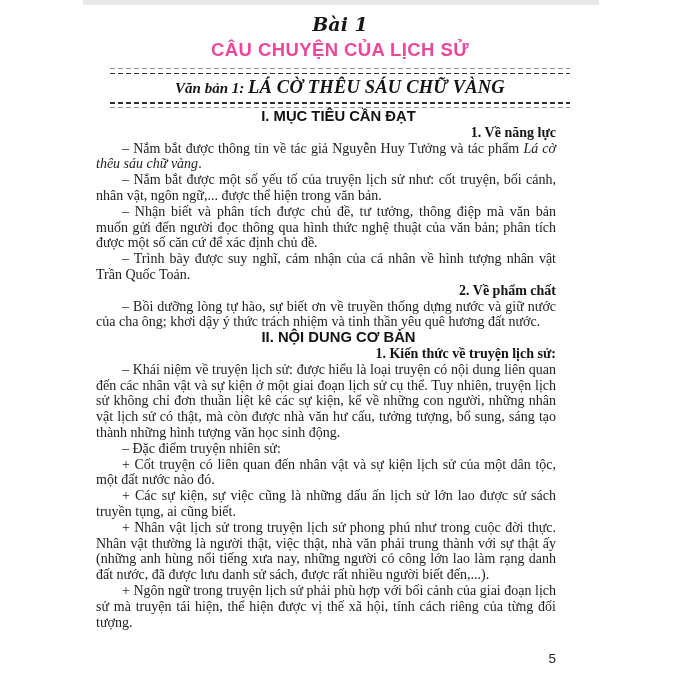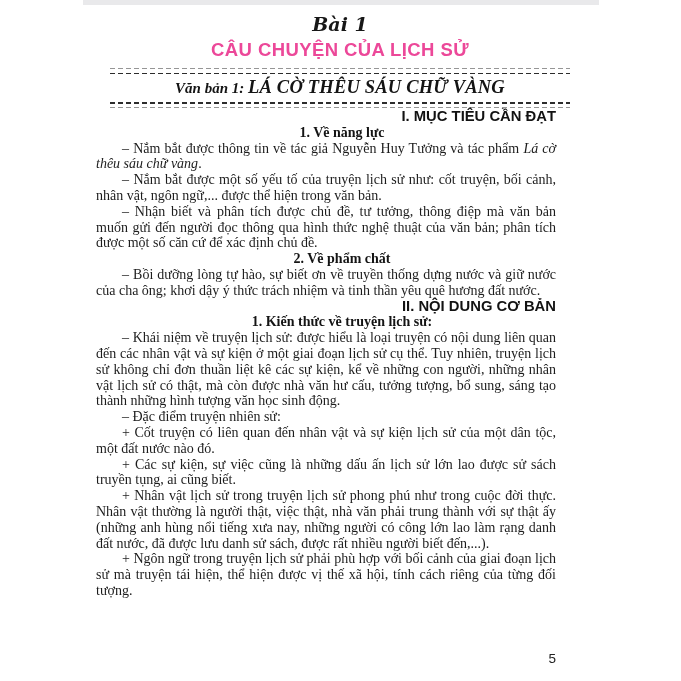--- a/index.html
+++ b/index.html
@@ -48,24 +48,24 @@
   .doc-body{
     position:absolute;left:96px;top:109px;width:460px;
   }
   .blk{
     font-size:14px;line-height:15.8px;
     text-align:justify;
   }
   .blk.section{
     font-family:"Liberation Sans", sans-serif;
     font-weight:bold;font-size:14.8px;
-    padding-left:25px;text-align:right;color:#121212;
+    padding-left:25px;text-align:center;color:#121212;
   }
   .blk.sub{
-    font-weight:bold;padding-left:32px;text-align:center;color:#141414;
+    font-weight:bold;padding-left:32px;text-align:right;color:#141414;
   }
   .blk.para{text-indent:26px;}
   .blk.para i{font-style:italic;}
   .page-number{
     position:absolute;left:96px;top:651px;width:460px;
     text-align:right;
     font-family:"Liberation Sans", sans-serif;
     font-size:13.5px;color:#222;
   }
 </style>
@@ -89,20 +89,21 @@
       <div class="rule faint"></div>
     </div>
   </div>
 
   <div class="doc-body">
       <div class="blk section">I. MỤC TIÊU CẦN ĐẠT</div>
       <div class="blk sub">1. Về năng lực</div>
       <div class="blk para"><span>– Nắm bắt được thông tin về tác giả Nguyễn Huy Tưởng và tác phẩm </span><i>Lá cờ thêu sáu chữ vàng</i><span>.</span></div>
       <div class="blk para"><span>– Nắm bắt được một số yếu tố của truyện lịch sử như: cốt truyện, bối cảnh, nhân vật, ngôn ngữ,... được thể hiện trong văn bản.</span></div>
       <div class="blk para"><span>– Nhận biết và phân tích được chủ đề, tư tưởng, thông điệp mà văn bản muốn gửi đến người đọc thông qua hình thức nghệ thuật của văn bản; phân tích được một số căn cứ để xác định chủ đề.</span></div>
+      <div class="blk para"><span>– Trình bày được suy nghĩ, cảm nhận của cá nhân về hình tượng nhân vật Trần Quốc Toản.</span></div>
       <div class="blk sub">2. Về phẩm chất</div>
       <div class="blk para"><span>– Bồi dưỡng lòng tự hào, sự biết ơn về truyền thống dựng nước và giữ nước của cha ông; khơi dậy ý thức trách nhiệm và tinh thần yêu quê hương đất nước.</span></div>
       <div class="blk section">II. NỘI DUNG CƠ BẢN</div>
       <div class="blk sub">1. Kiến thức về truyện lịch sử:</div>
       <div class="blk para"><span>– Khái niệm về truyện lịch sử: được hiểu là loại truyện có nội dung liên quan đến các nhân vật và sự kiện ở một giai đoạn lịch sử cụ thể. Tuy nhiên, truyện lịch sử không chỉ đơn thuần liệt kê các sự kiện, kể về những con người, những nhân vật lịch sử có thật, mà còn được nhà văn hư cấu, tưởng tượng, bổ sung, sáng tạo thành những hình tượng văn học sinh động.</span></div>
       <div class="blk para"><span>– Đặc điểm truyện nhiên sử:</span></div>
       <div class="blk para"><span>+ Cốt truyện có liên quan đến nhân vật và sự kiện lịch sử của một dân tộc, một đất nước nào đó.</span></div>
       <div class="blk para"><span>+ Các sự kiện, sự việc cũng là những dấu ấn lịch sử lớn lao được sử sách truyền tụng, ai cũng biết.</span></div>
       <div class="blk para"><span>+ Nhân vật lịch sử trong truyện lịch sử phong phú như trong cuộc đời thực. Nhân vật thường là người thật, việc thật, nhà văn phải trung thành với sự thật ấy (những anh hùng nổi tiếng xưa nay, những người có công lớn lao làm rạng danh đất nước, đã được lưu danh sử sách, được rất nhiều người biết đến,...).</span></div>
       <div class="blk para"><span>+ Ngôn ngữ trong truyện lịch sử phải phù hợp với bối cảnh của giai đoạn lịch sử mà truyện tái hiện, thể hiện được vị thế xã hội, tính cách riêng của từng đối tượng.</span></div>

